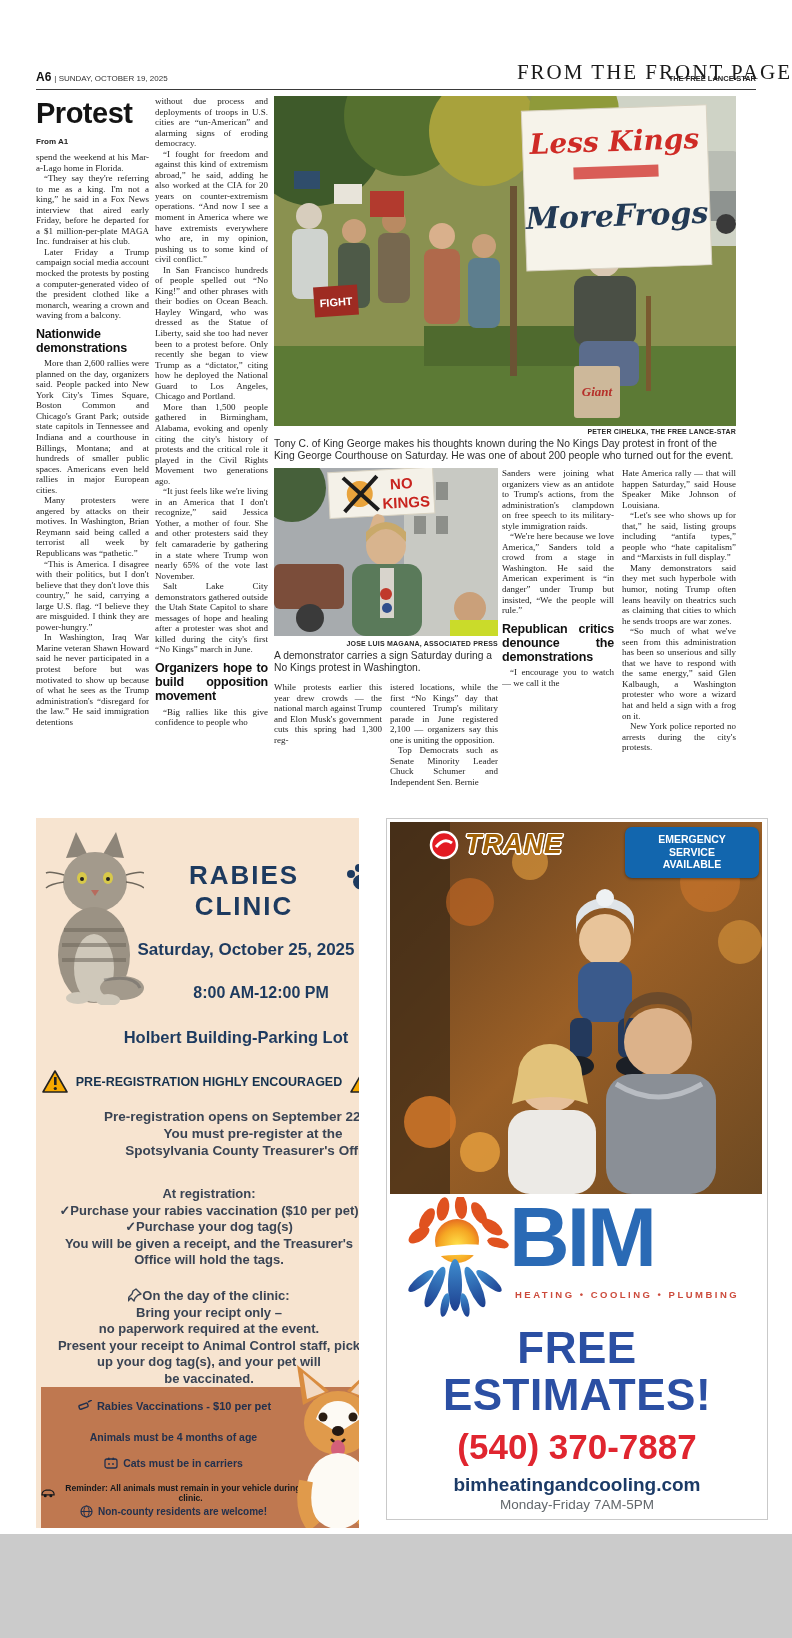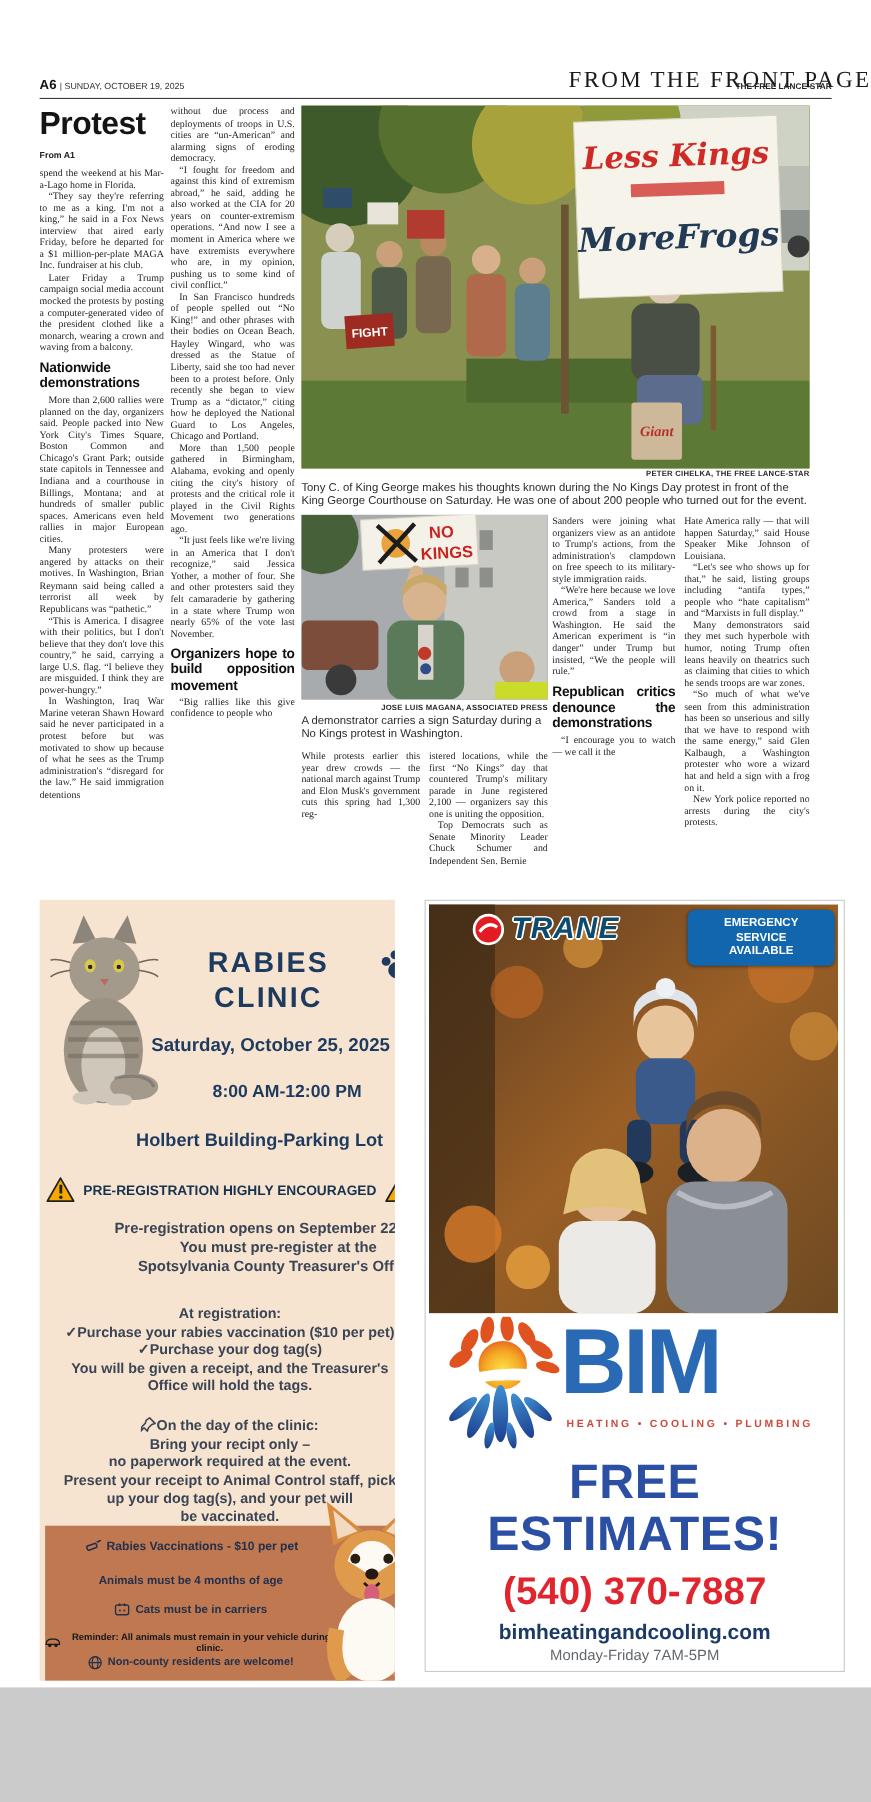--- a/index.html
+++ b/index.html
@@ -44,21 +44,21 @@
   .rc-orange{left:5px;top:569px;width:336px;height:141px;background:#bf7850;overflow:visible;}
   .rc-o-line{position:absolute;left:0;width:265px;text-align:center;font-weight:bold;color:#22304d;
              display:flex;align-items:center;justify-content:center;gap:5px;}
   .corgi{position:absolute;right:-4px;top:-26px;}
 
   
   .ad-bim{left:386px;top:818px;width:380px;height:700px;background:#ffffff;border:1px solid #c9c9c9;
           overflow:hidden;font-family:"Liberation Sans",sans-serif;}
   .bim-photo{left:3px;top:3px;width:372px;height:372px;overflow:hidden;}
   .trane-wrap{left:42px;top:10px;display:flex;align-items:center;gap:6px;}
-  .trane-text{font-size:27px;font-weight:bold;font-style:italic;color:#0c4a6e;letter-spacing:1px;
+  .trane-text{font-size:27px;font-weight:bold;font-style:italic;color:#a16207;letter-spacing:1px;
       text-shadow:-1.5px 0 #fff,1.5px 0 #fff,0 -1.5px #fff,0 1.5px #fff,-1px -1px #fff,1px 1px #fff,-1px 1px #fff,1px -1px #fff;}
   .emg-badge{right:8px;top:8px;width:134px;background:#1266ae;border-radius:7px;padding:6px 0 7px 0;
              text-align:center;color:#fff;font-weight:bold;font-size:10.5px;line-height:12.5px;box-shadow:0 1px 3px rgba(0,0,0,.4);}
   .bim-logo-row{left:0;top:378px;width:380px;height:130px;}
   .bim-word{position:absolute;left:122px;top:-8px;font-size:84px;font-weight:bold;letter-spacing:-3px;
             color:#2a6ab5;font-family:"Liberation Sans",sans-serif;}
   .bim-tag{position:absolute;left:128px;top:92px;font-size:9.5px;font-weight:bold;letter-spacing:2.5px;color:#cc4b3c;}
   .bim-free{left:0;top:505px;width:380px;text-align:center;font-size:44px;line-height:47px;font-weight:bold;color:#2b4fa3;letter-spacing:0.5px;}
   .bim-phone{left:0;top:608px;width:380px;text-align:center;font-size:35px;font-weight:bold;color:#e0252f;}
   .bim-web{left:0;top:655px;width:380px;text-align:center;font-size:19px;font-weight:bold;color:#1b3a66;}
@@ -94,20 +94,21 @@
     </div>
 </div>
 
 <div class="abs col" style="left:155px;top:96px;width:113px;height:700px;">
   <div class="cont">
       <p class="para">without due process and deployments of troops in U.S. cities are “un-American” and alarming signs of eroding democracy.</p>
       <p class="para">“I fought for freedom and against this kind of extremism abroad,” he said, adding he also worked at the CIA for 20 years on counter-extremism operations. “And now I see a moment in America where we have extremists everywhere who are, in my opinion, pushing us to some kind of civil conflict.”</p>
       <p class="para">In San Francisco hundreds of people spelled out “No King!” and other phrases with their bodies on Ocean Beach. Hayley Wingard, who was dressed as the Statue of Liberty, said she too had never been to a protest before. Only recently she began to view Trump as a “dictator,” citing how he deployed the National Guard to Los Angeles, Chicago and Portland.</p>
       <p class="para">More than 1,500 people gathered in Birmingham, Alabama, evoking and openly citing the city's history of protests and the critical role it played in the Civil Rights Movement two generations ago.</p>
       <p class="para">“It just feels like we're living in an America that I don't recognize,” said Jessica Yother, a mother of four. She and other protesters said they felt camaraderie by gathering in a state where Trump won nearly 65% of the vote last November.</p>
+      <p class="para">Salt Lake City demonstrators gathered outside the Utah State Capitol to share messages of hope and healing after a protester was shot and killed during the city's first “No Kings” march in June.</p>
     </div>
   <h3 class="subhead">Organizers hope to build opposition movement</h3>
   <div>
       <p class="para">“Big rallies like this give confidence to people who</p>
     </div>
 </div>
 
 <div class="abs photo-frame" style="left:274px;top:96px;width:462px;height:330px;">
   <svg width="462" height="330" viewBox="0 0 462 330">
     <rect width="462" height="330" fill="#8a9150"></rect>

